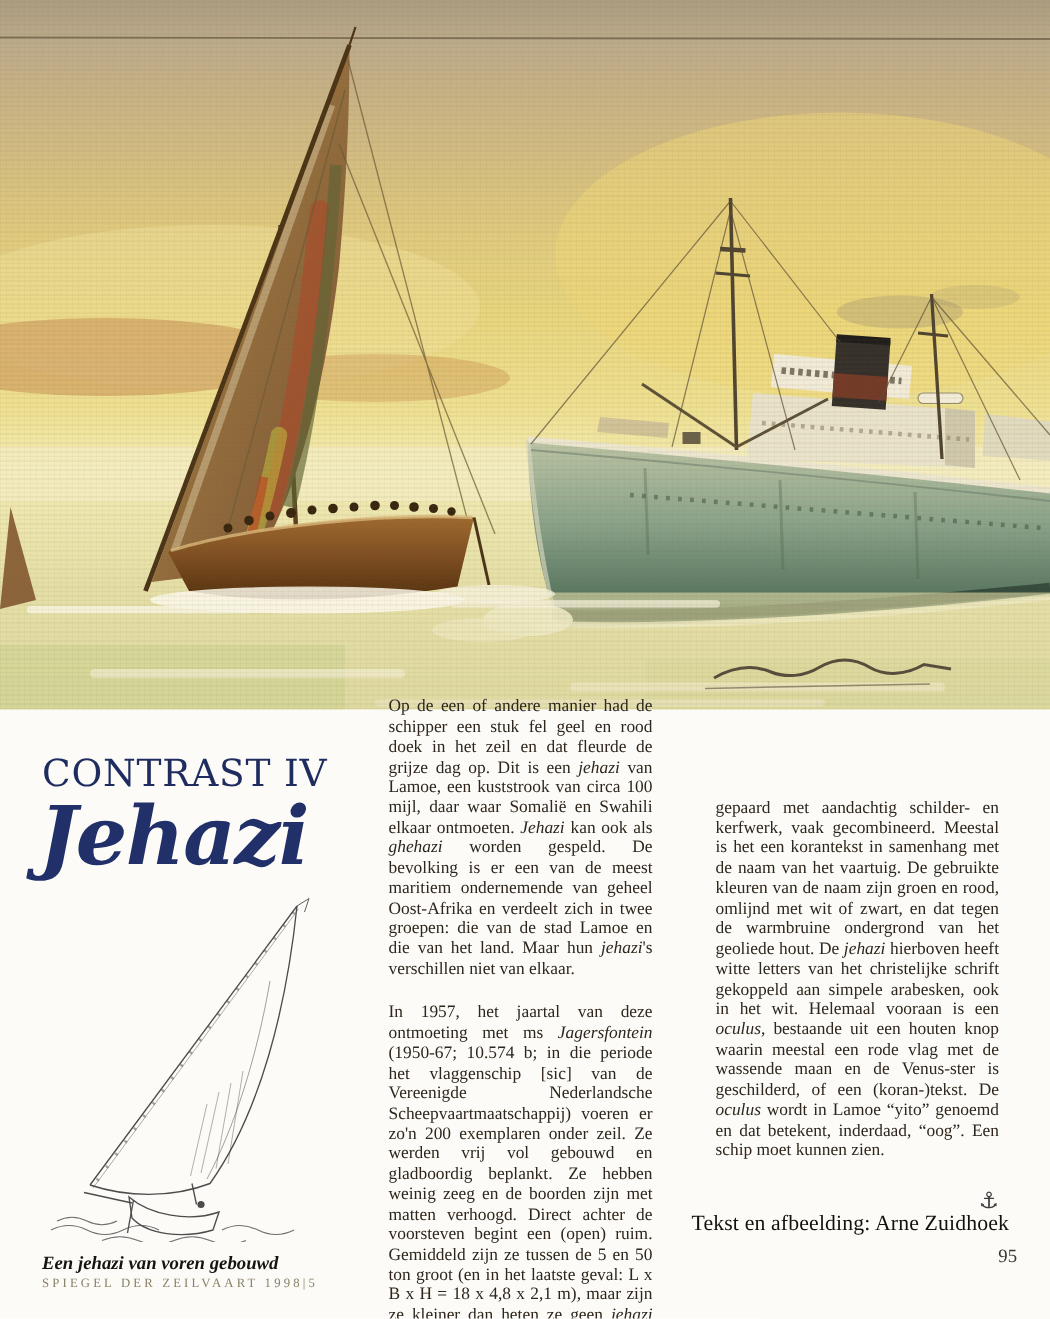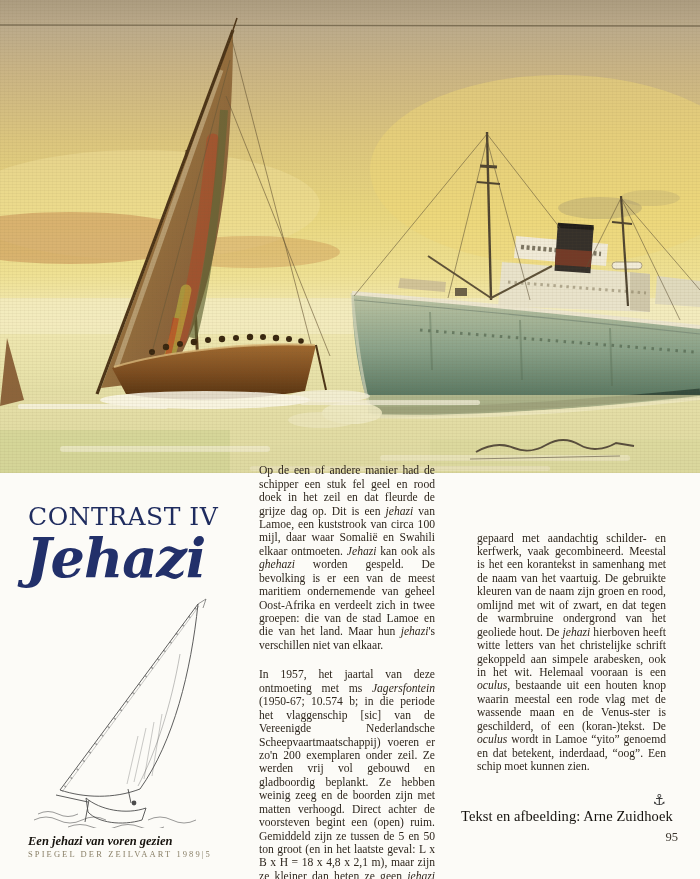--- a/index.html
+++ b/index.html
@@ -184,22 +184,22 @@
             <path d="M58,202 C72,214 98,219 118,212 L114,224 C94,230 70,227 60,216 Z"></path>
             <path d="M61,204 L57,226"></path>
             <path d="M60,206 L28,199"></path>
             <circle cx="106" cy="207" r="2.4" fill="#4c4c4c" stroke="none"></circle>
             <path d="M6,224 q12,-6 24,0 t24,0 t24,0 M40,231 q12,-5 24,0 t24,0 t24,0 t24,0 M120,224 q12,-6 24,0 t24,0 M10,218 q10,-5 20,0 t20,0" stroke-width=".7" opacity=".8"></path>
             <path d="M170,8 l8,-5 l-3,9" stroke-width=".6"></path>
           </g>
         </svg>
       </div>
 
-      <div class="caption">Een jehazi van voren gezien</div>
-      <div class="mag-footer">SPIEGEL DER ZEILVAART 1989|5</div>
+      <div class="caption">Een jehazi van voren gebouwd</div>
+      <div class="mag-footer">SPIEGEL DER ZEILVAART 1998|5</div>
     </div>
 
     <div class="col-mid body-col">
         <p><span>Op de een of andere manier had de schipper een stuk fel geel en rood doek in het zeil en dat fleurde de grijze dag op. Dit is een </span><em>jehazi</em><span> van Lamoe, een kuststrook van circa 100 mijl, daar waar Somalië en Swahili elkaar ontmoeten. </span><em>Jehazi</em><span> kan ook als </span><em>ghehazi</em><span> worden gespeld. De bevolking is er een van de meest maritiem ondernemende van geheel Oost-Afrika en verdeelt zich in twee groepen: die van de stad Lamoe en die van het land. Maar hun </span><em>jehazi</em><span>'s verschillen niet van elkaar.</span></p>
         <p><span>In 1957, het jaartal van deze ontmoeting met ms </span><em>Jagersfontein</em><span> (1950-67; 10.574 b; in die periode het vlaggenschip [sic] van de Vereenigde Nederlandsche Scheepvaartmaatschappij) voeren er zo'n 200 exemplaren onder zeil. Ze werden vrij vol gebouwd en gladboordig beplankt. Ze hebben weinig zeeg en de boorden zijn met matten verhoogd. Direct achter de voorsteven begint een (open) ruim. Gemiddeld zijn ze tussen de 5 en 50 ton groot (en in het laatste geval: L x B x H = 18 x 4,8 x 2,1 m), maar zijn ze kleiner dan heten ze geen </span><em>jehazi</em><span> maar </span><em>mashora</em><span>.</span></p>
       </div>
 
     <div class="col-right">
       <div class="body-col">
           <p><span>gepaard met aandachtig schilder- en kerfwerk, vaak gecombineerd. Meestal is het een korantekst in samenhang met de naam van het vaartuig. De gebruikte kleuren van de naam zijn groen en rood, omlijnd met wit of zwart, en dat tegen de warmbruine ondergrond van het geoliede hout. De </span><em>jehazi</em><span> hierboven heeft witte letters van het christelijke schrift gekoppeld aan simpele arabesken, ook in het wit. Helemaal vooraan is een </span><em>oculus</em><span>, bestaande uit een houten knop waarin meestal een rode vlag met de wassende maan en de Venus-ster is geschilderd, of een (koran-)tekst. De </span><em>oculus</em><span> wordt in Lamoe “yito” genoemd en dat betekent, inderdaad, “oog”. Een schip moet kunnen zien.</span></p>

